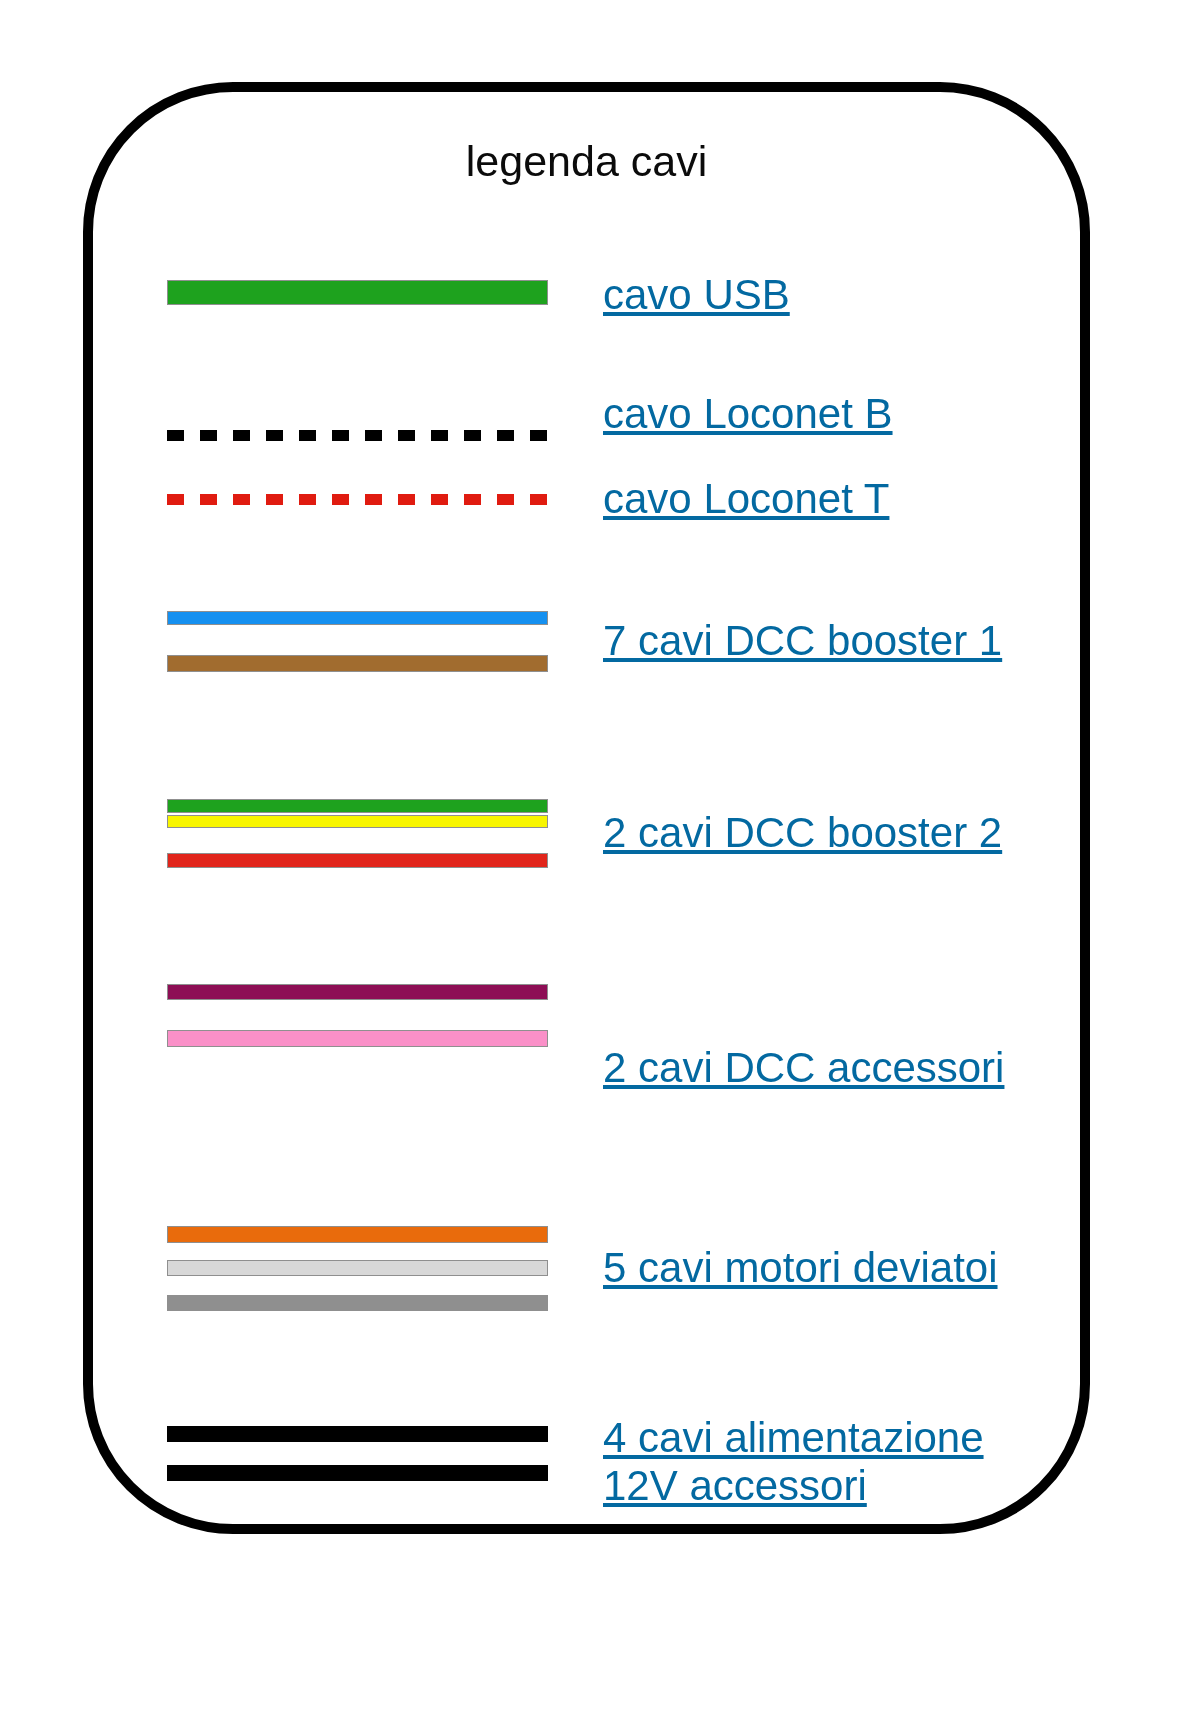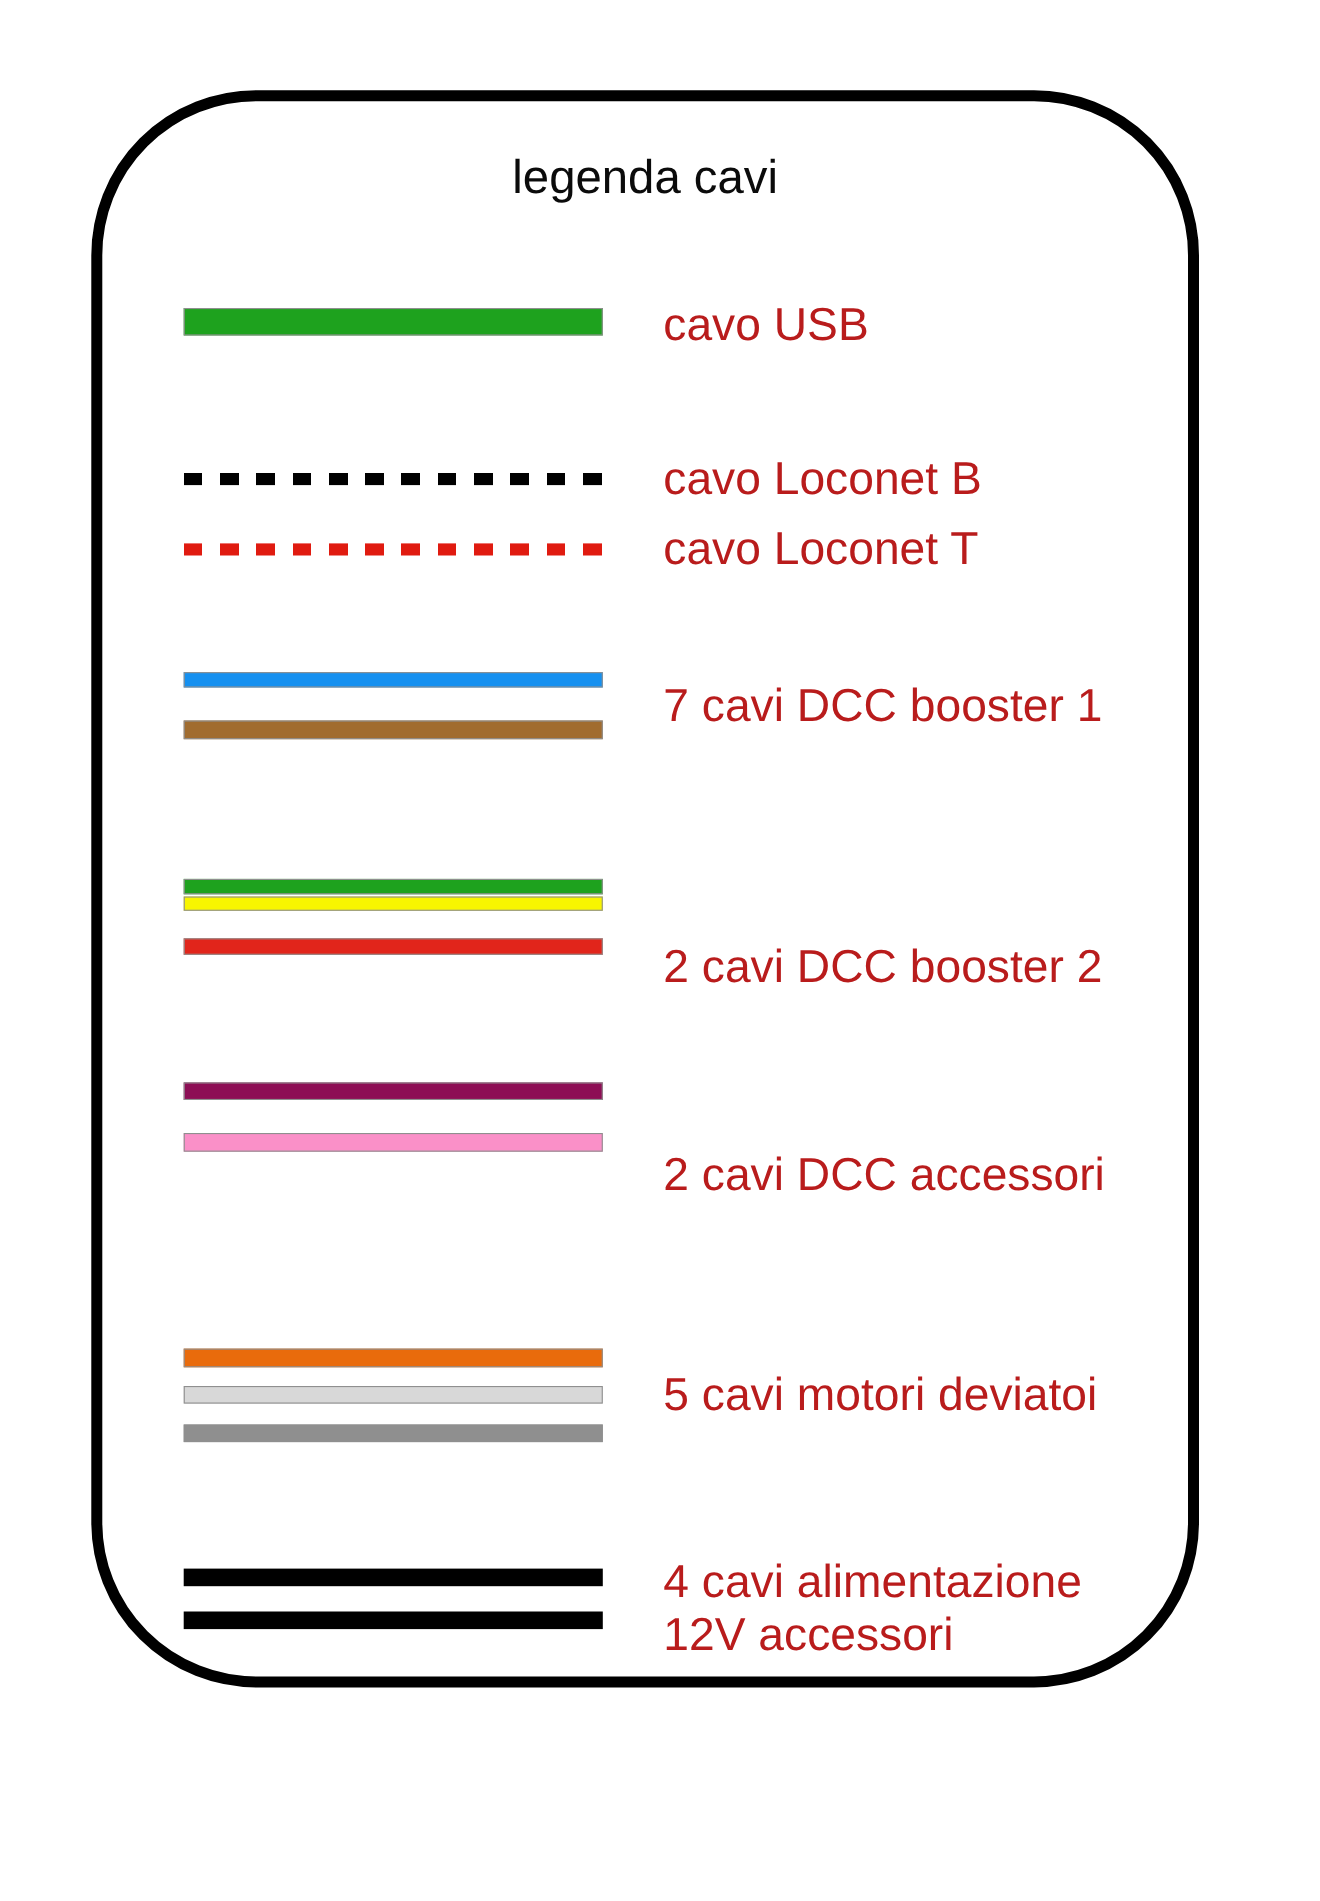--- a/index.html
+++ b/index.html
@@ -53,46 +53,47 @@
   .bar.dashed {
     background: repeating-linear-gradient(90deg,
       var(--bar-color, #000) 0px, var(--bar-color, #000) 17px,
       transparent 17px, transparent 33px);
   }
   .label {
     position: absolute;
     left: 603px;
     font-size: 42px;
     line-height: 48px;
-    color: #b91c1c;
+    color: #0369a1;
     white-space: nowrap;
+    text-decoration: underline;
   }
 
   
   #bar-usb            { top: 256px;  height: 25px; }
   #bar-loconet-b      { top: 406px;  height: 11px; }
   #bar-loconet-t      { top: 470px;  height: 11px; }
   #bar-booster1-blue  { top: 587px;  height: 14px; }
   #bar-booster1-brown { top: 631px;  height: 17px; }
   #bar-booster2-green { top: 775px;  height: 14px; }
   #bar-booster2-yellow{ top: 791px;  height: 13px; }
   #bar-booster2-red   { top: 829px;  height: 15px; }
   #bar-acc-magenta    { top: 960px;  height: 16px; }
   #bar-acc-pink       { top: 1006px; height: 17px; }
   #bar-dev-orange     { top: 1202px; height: 17px; }
   #bar-dev-lgray      { top: 1236px; height: 16px; }
   #bar-dev-gray       { top: 1271px; height: 16px; }
   #bar-alim-1         { top: 1402px; height: 16px; }
   #bar-alim-2         { top: 1441px; height: 16px; }
 
   #label-usb       { top: 247px; }
-  #label-loconet-b { top: 387px; }
+  #label-loconet-b { top: 366px; }
   #label-loconet-t { top: 451px; }
   #label-booster1  { top: 593px; }
-  #label-booster2  { top: 831px; }
+  #label-booster2  { top: 785px; }
   #label-acc       { top: 1020px; }
   #label-dev       { top: 1220px; }
   #label-alim      { top: 1390px; }
 </style>
 </head>
 <body>
 
 <div class="page">
 
   <div class="frame"></div>

